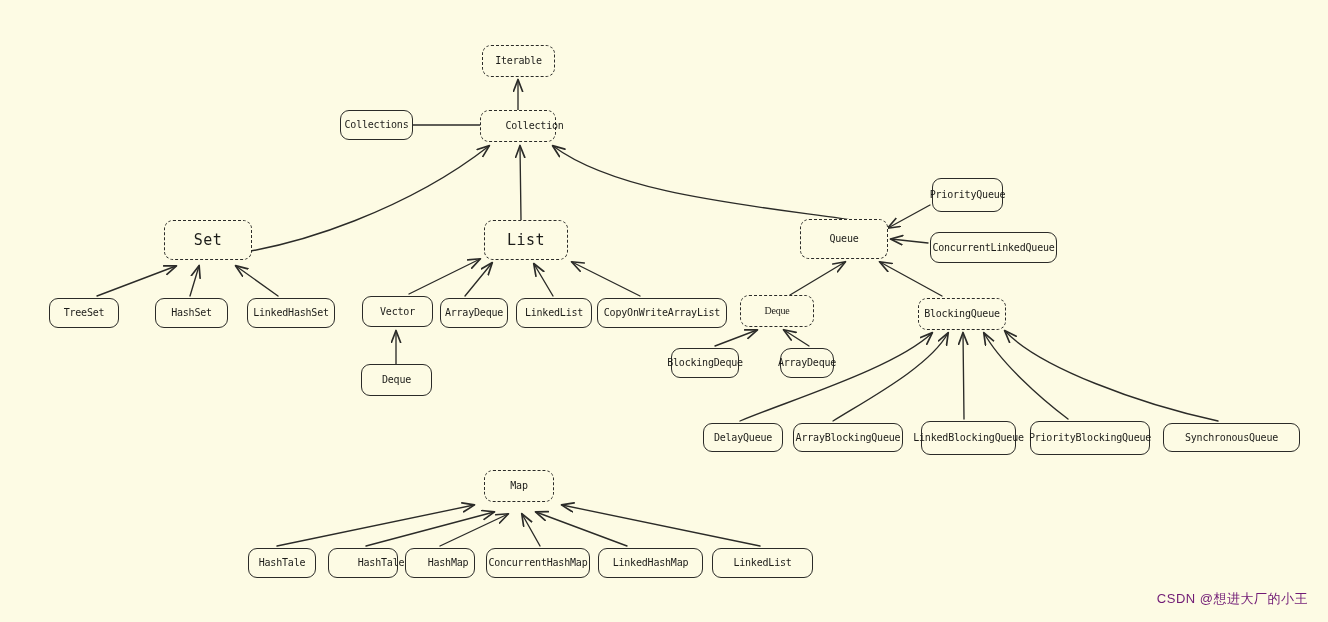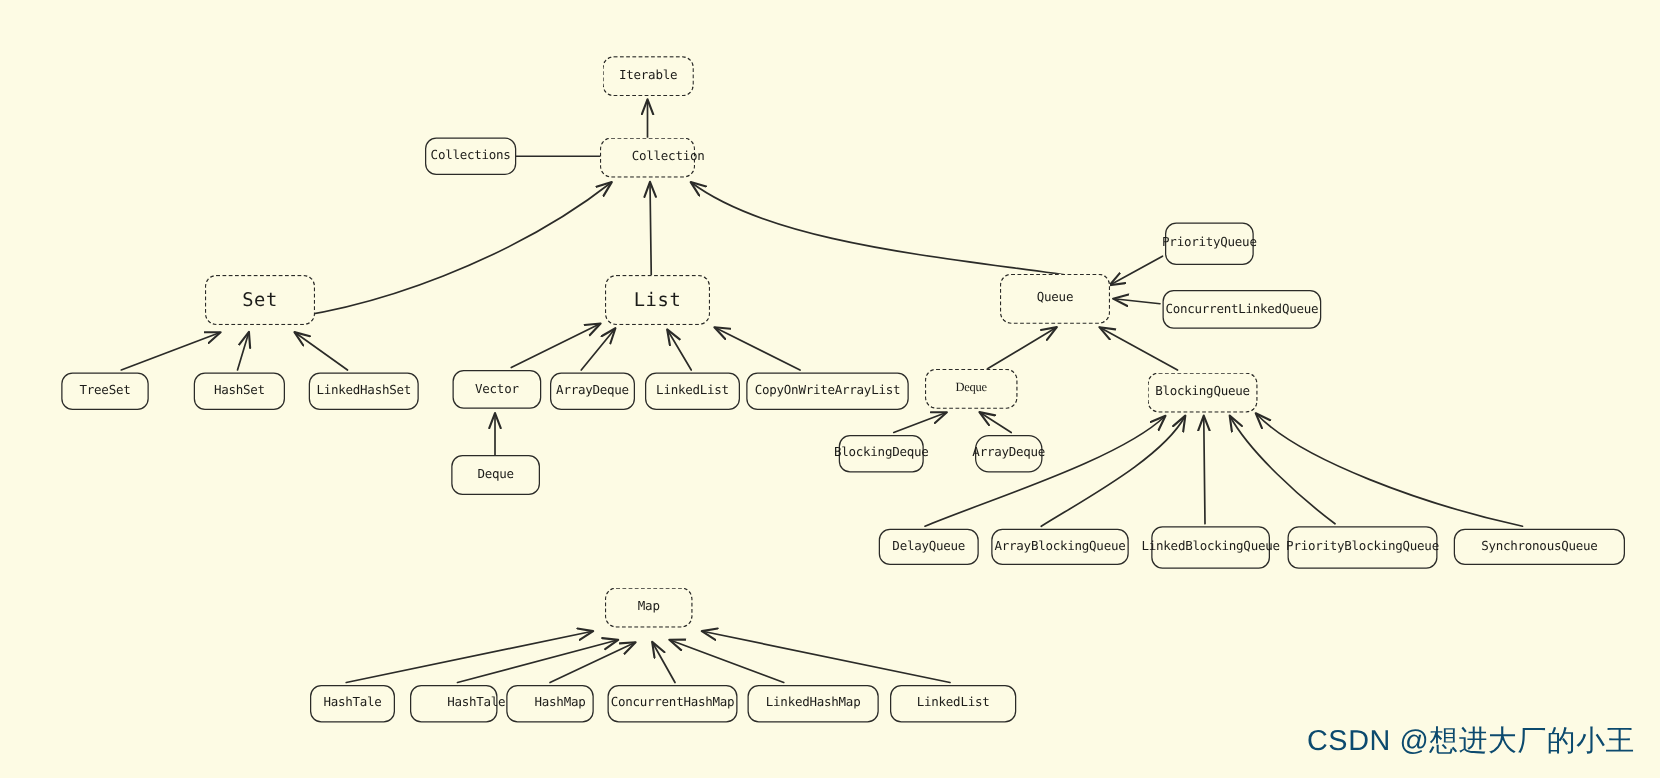--- a/index.html
+++ b/index.html
@@ -45,22 +45,22 @@
   }
   .node.big {
     font-size: 15px;
     letter-spacing: 0.5px;
   }
   #watermark {
     position: absolute;
     right: 20px;
     bottom: 14px;
     font-family: "Liberation Sans", sans-serif;
-    font-size: 23px;
-    color: #0c4a6e;
+    font-size: 13px;
+    color: #701a75;
     letter-spacing: 0.5px;
     z-index: 3;
     white-space: nowrap;
   }
 </style>
 </head>
 <body>
 
 <div id="canvas">
   <svg id="edges" viewBox="0 0 1328 622">

